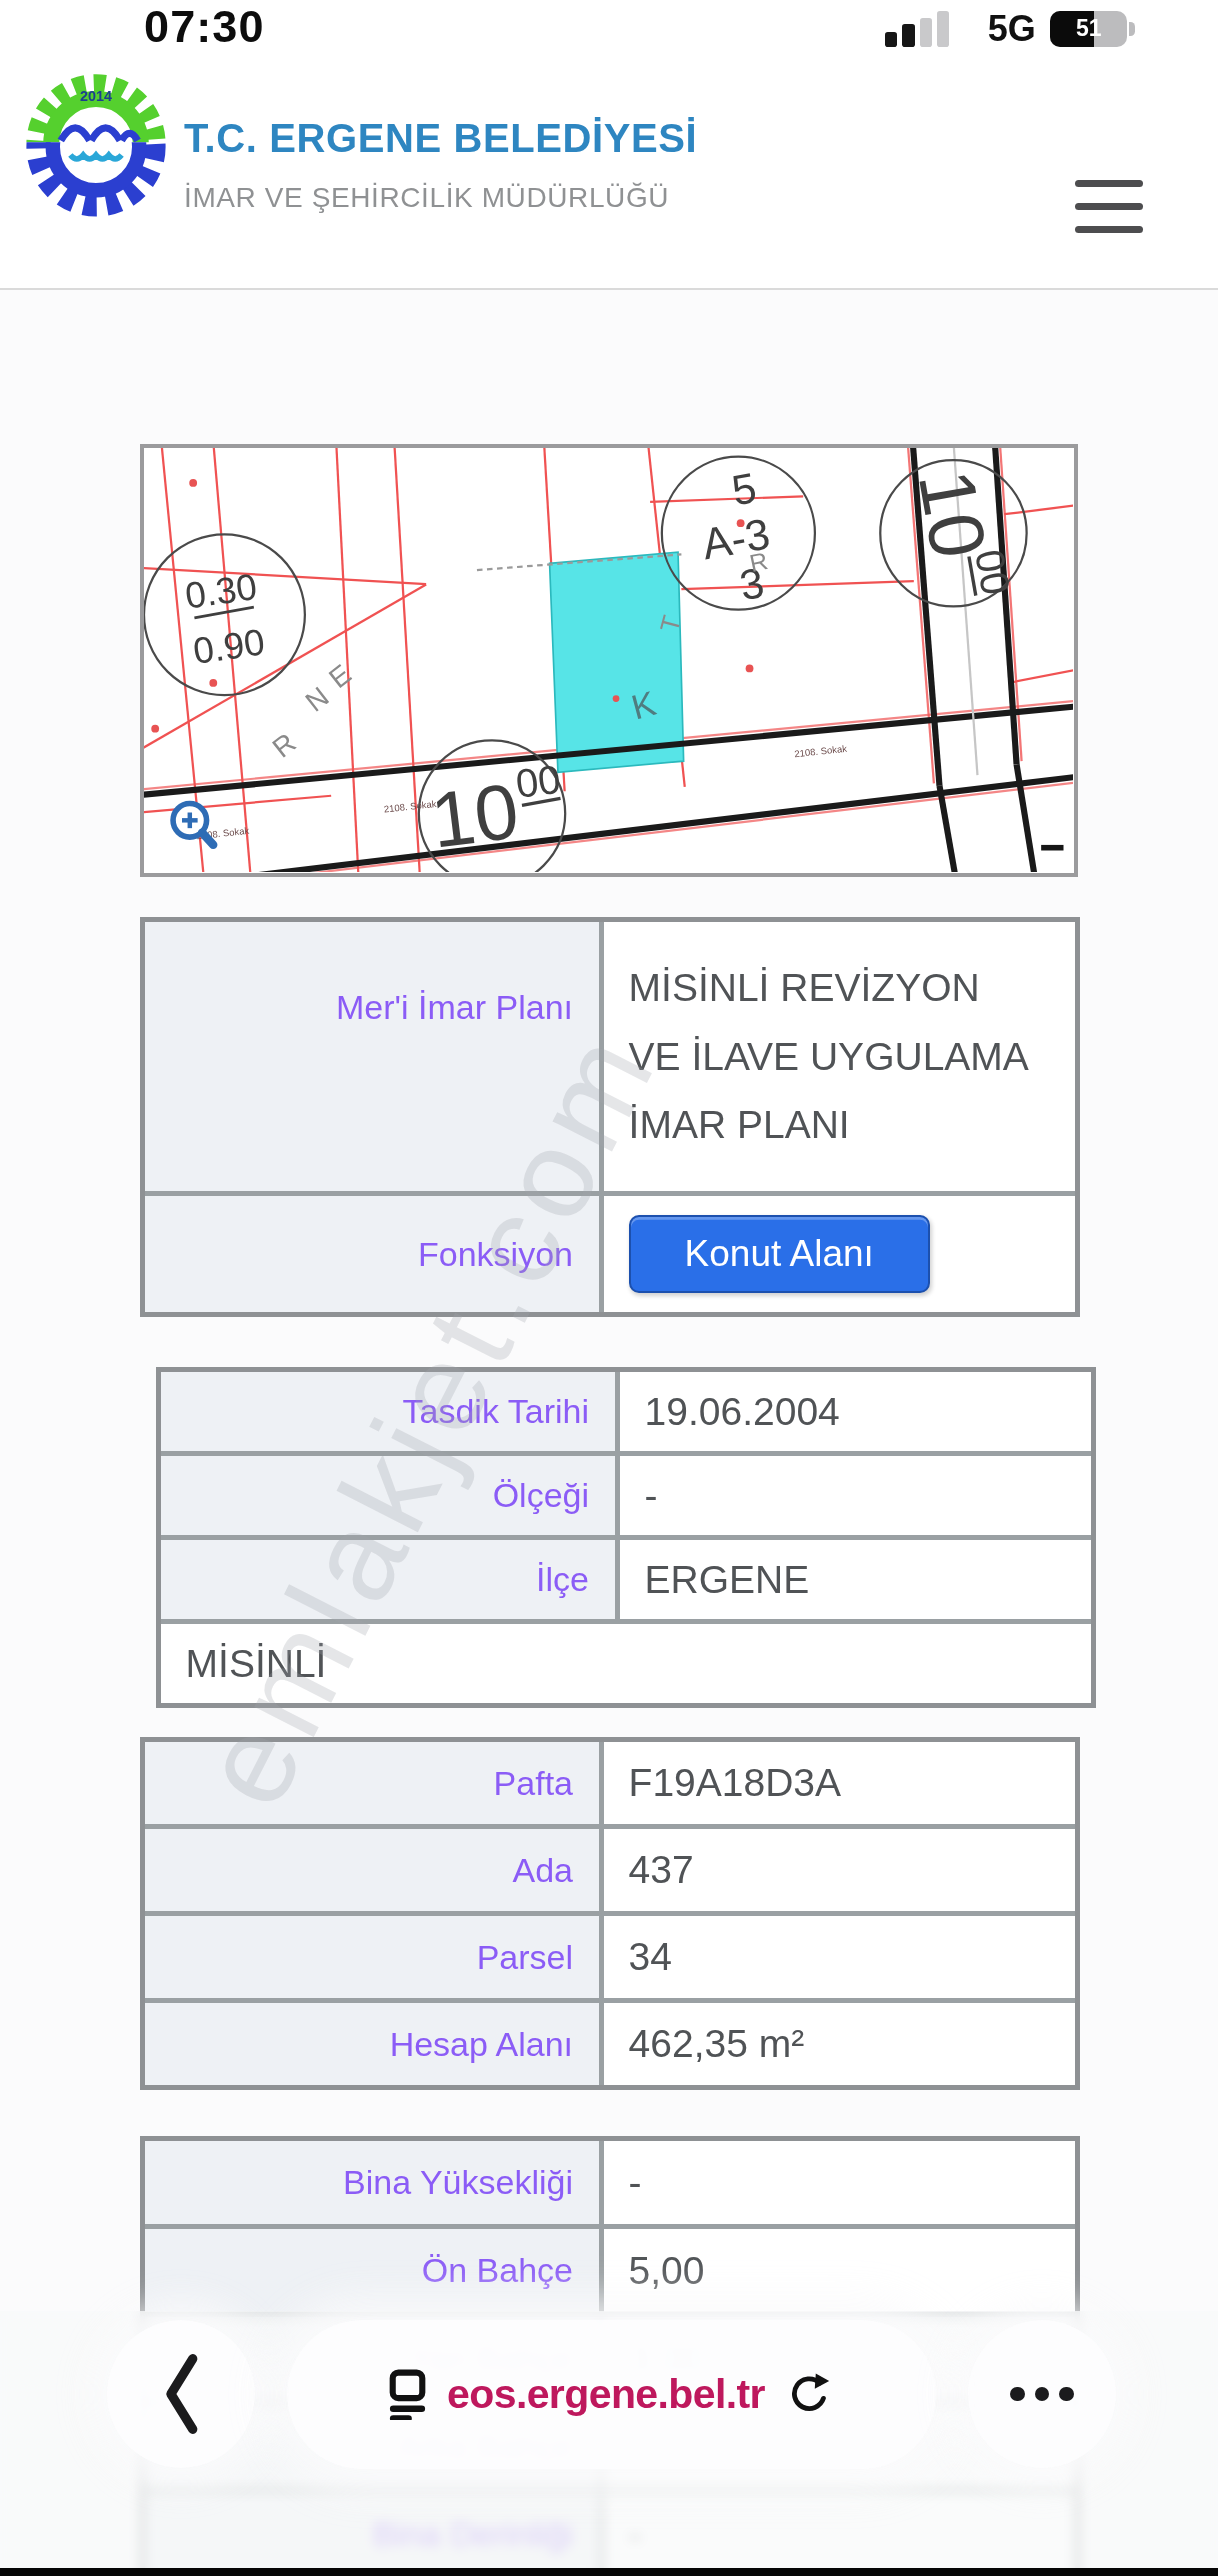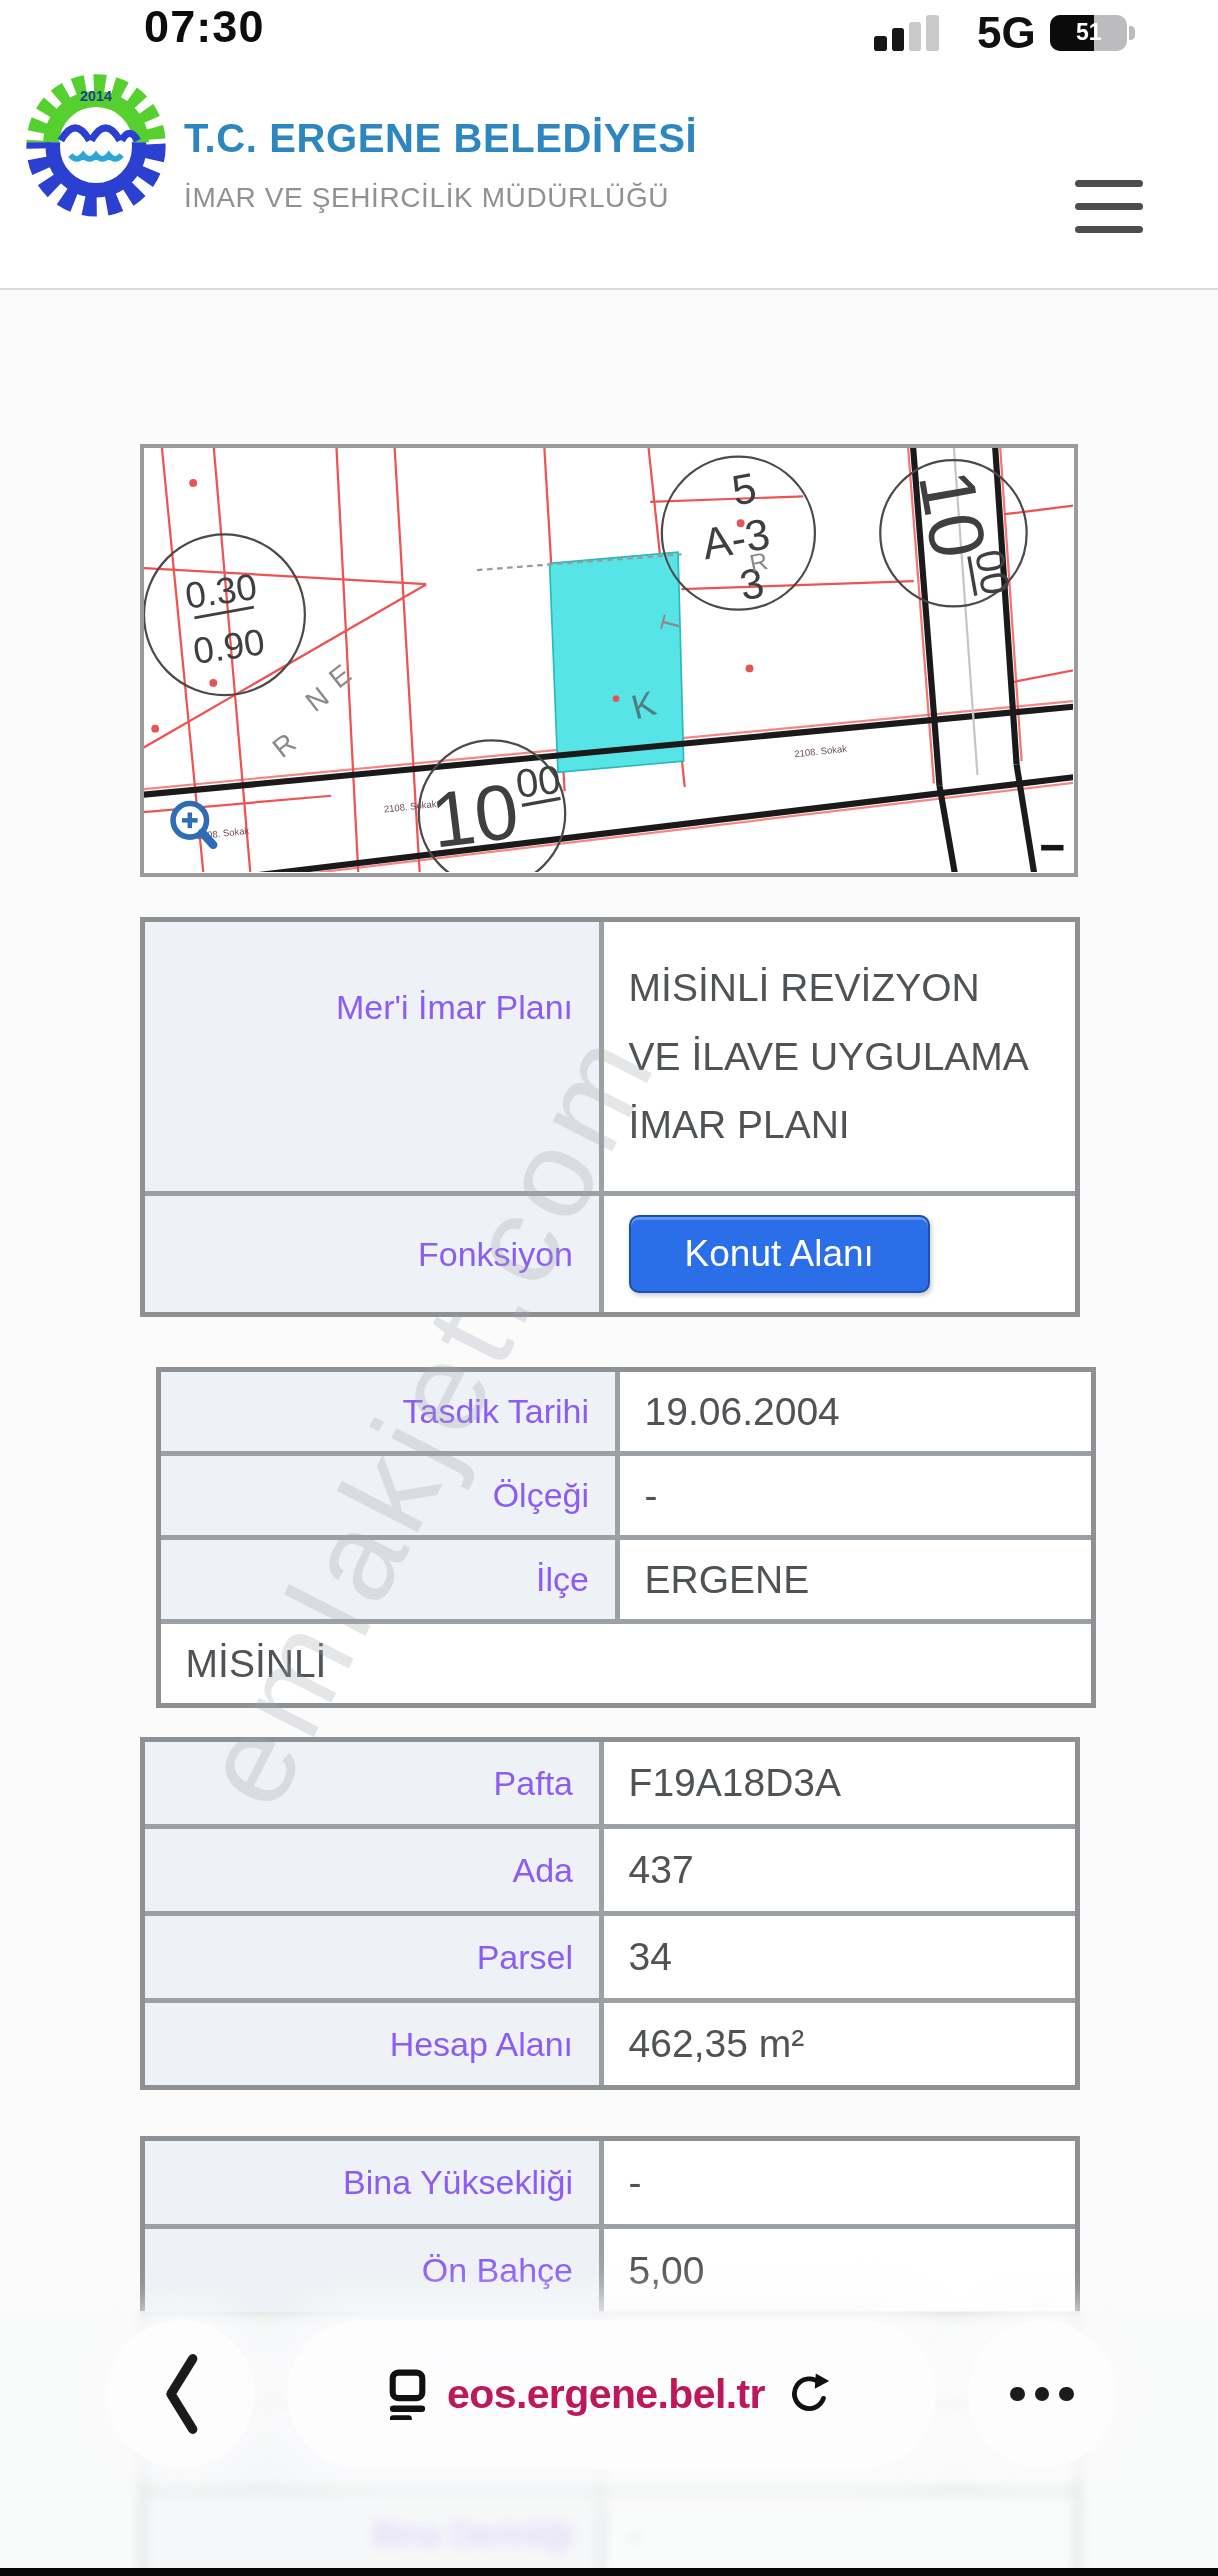--- a/index.html
+++ b/index.html
@@ -10,21 +10,21 @@
   
   .status-bar{position:absolute;left:0;top:0;width:100%;height:56px;background:#fff;z-index:3;}
   .sb-time{position:absolute;left:144px;top:1.1px;font-size:45px;font-weight:bold;color:#0d0d0d;letter-spacing:1.1px;}
   .sb-right{position:absolute;right:84px;top:7.8px;display:flex;align-items:center;gap:14.5px;}
   .sb-signal{display:flex;align-items:flex-end;gap:5px;height:36px;}
   .sb-signal span{width:12.3px;border-radius:2.8px;background:#c9c9cb;display:block;}
   .sb-signal span:nth-child(1){height:14.5px;background:#161616;}
   .sb-signal span:nth-child(2){height:22.4px;background:#161616;}
   .sb-signal span:nth-child(3){height:29px;}
   .sb-signal span:nth-child(4){height:36px;}
-  .sb-net{font-size:44px;font-weight:bold;color:#111;margin-left:24px;}
+  .sb-net{font-size:36px;font-weight:bold;color:#111;margin-left:24px;}
   .battery{position:relative;width:77px;height:36px;border-radius:10px;background:#bcbcbe;overflow:hidden;}
   .battery-fill{position:absolute;left:0;top:0;bottom:0;width:57%;background:#0b0b0b;}
   .battery-num{position:absolute;left:0;top:0;width:100%;height:100%;display:flex;align-items:center;justify-content:center;
                font-size:23px;font-weight:bold;color:#fff;}
   .battery-nub{width:5.6px;height:14.5px;background:#bcbcbe;border-radius:0 4.5px 4.5px 0;margin-left:2.2px;}
 
   
   .header{position:absolute;left:0;top:56px;width:100%;height:234px;background:#fff;border-bottom:2.2px solid #dadada;z-index:3;}
   .logo{position:absolute;left:15.6px;top:11.2px;width:160px;height:160px;}
   .header-text{position:absolute;left:184px;top:60px;}

